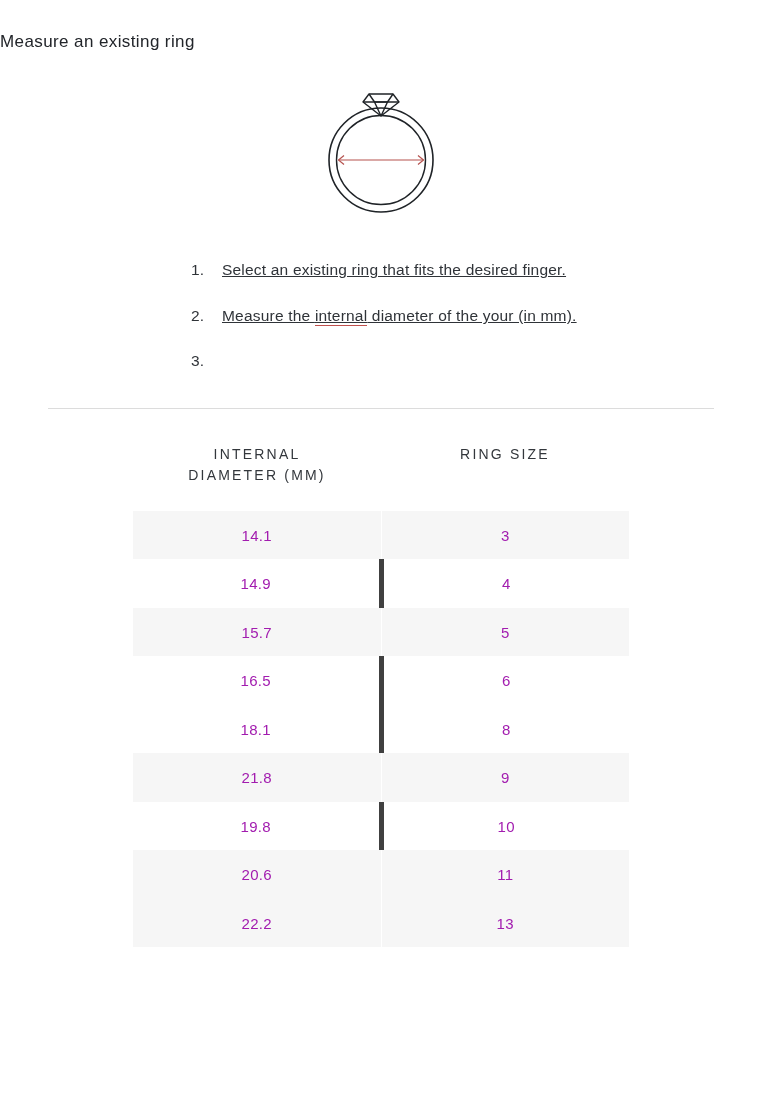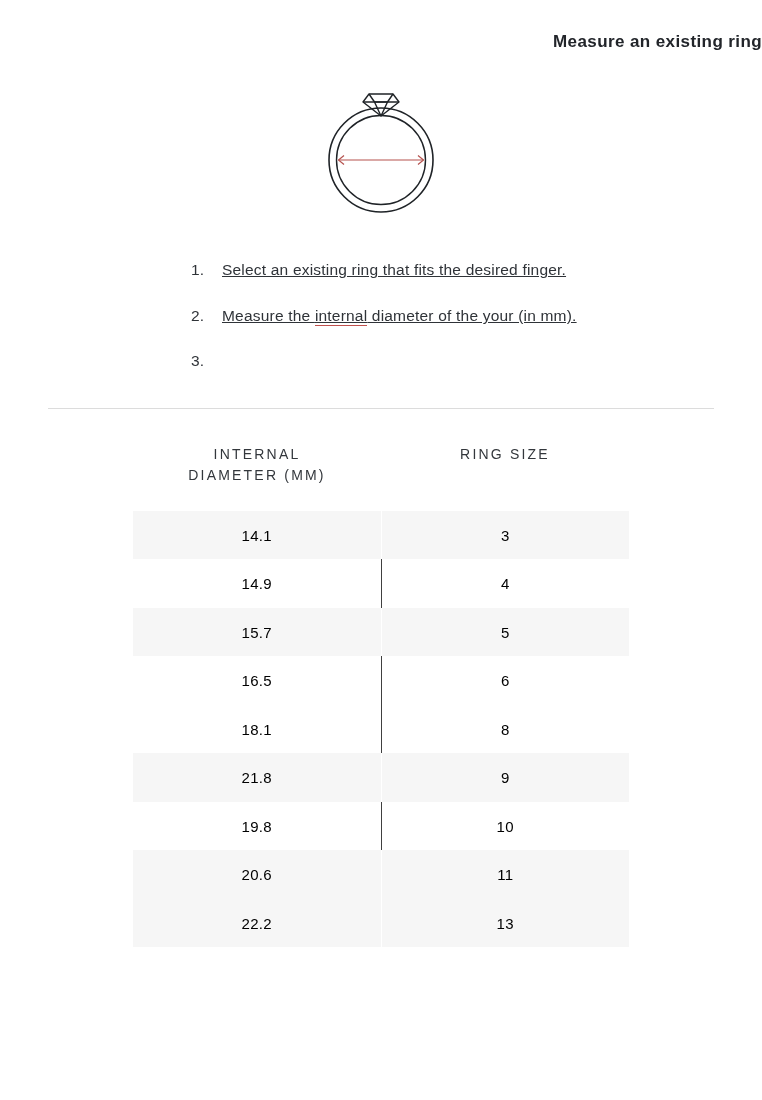--- a/index.html
+++ b/index.html
@@ -18,23 +18,23 @@
 
   .page {
     width: 762px;
     height: 1100px;
     position: relative;
     box-sizing: border-box;
   }
 
   
   .title {
-    text-align: right;
+    text-align: left;
     font-size: 17px;
-    font-weight: 700;
+    font-weight: 400;
     letter-spacing: 0.4px;
     color: #22252a;
     padding-top: 32px;
   }
 
   
   .diagram-wrap {
     display: flex;
     justify-content: center;
     margin-top: 26px;
@@ -95,31 +95,31 @@
     font-size: 14px;
     letter-spacing: 2.2px;
     color: #33373c;
     padding-bottom: 26px;
     line-height: 1.45;
     text-align: center;
     vertical-align: top;
   }
   .table td {
     font-size: 15px;
-    color: #000000;
+    color: #a21caf;
     text-align: center;
     height: 46.5px;
     width: 50%;
     letter-spacing: 0.3px;
   }
   .table tbody tr.shaded td {
     background: #f6f6f6;
   }
   .table tbody tr td:first-child {
-    border-right: 1px solid #404040;
+    border-right: 5px solid #404040;
   }
   .table tbody tr.shaded td:first-child {
     border-right: 1px solid #ffffff;
   }
 </style>
 </head>
 <body>
 
 <div class="page">
 

